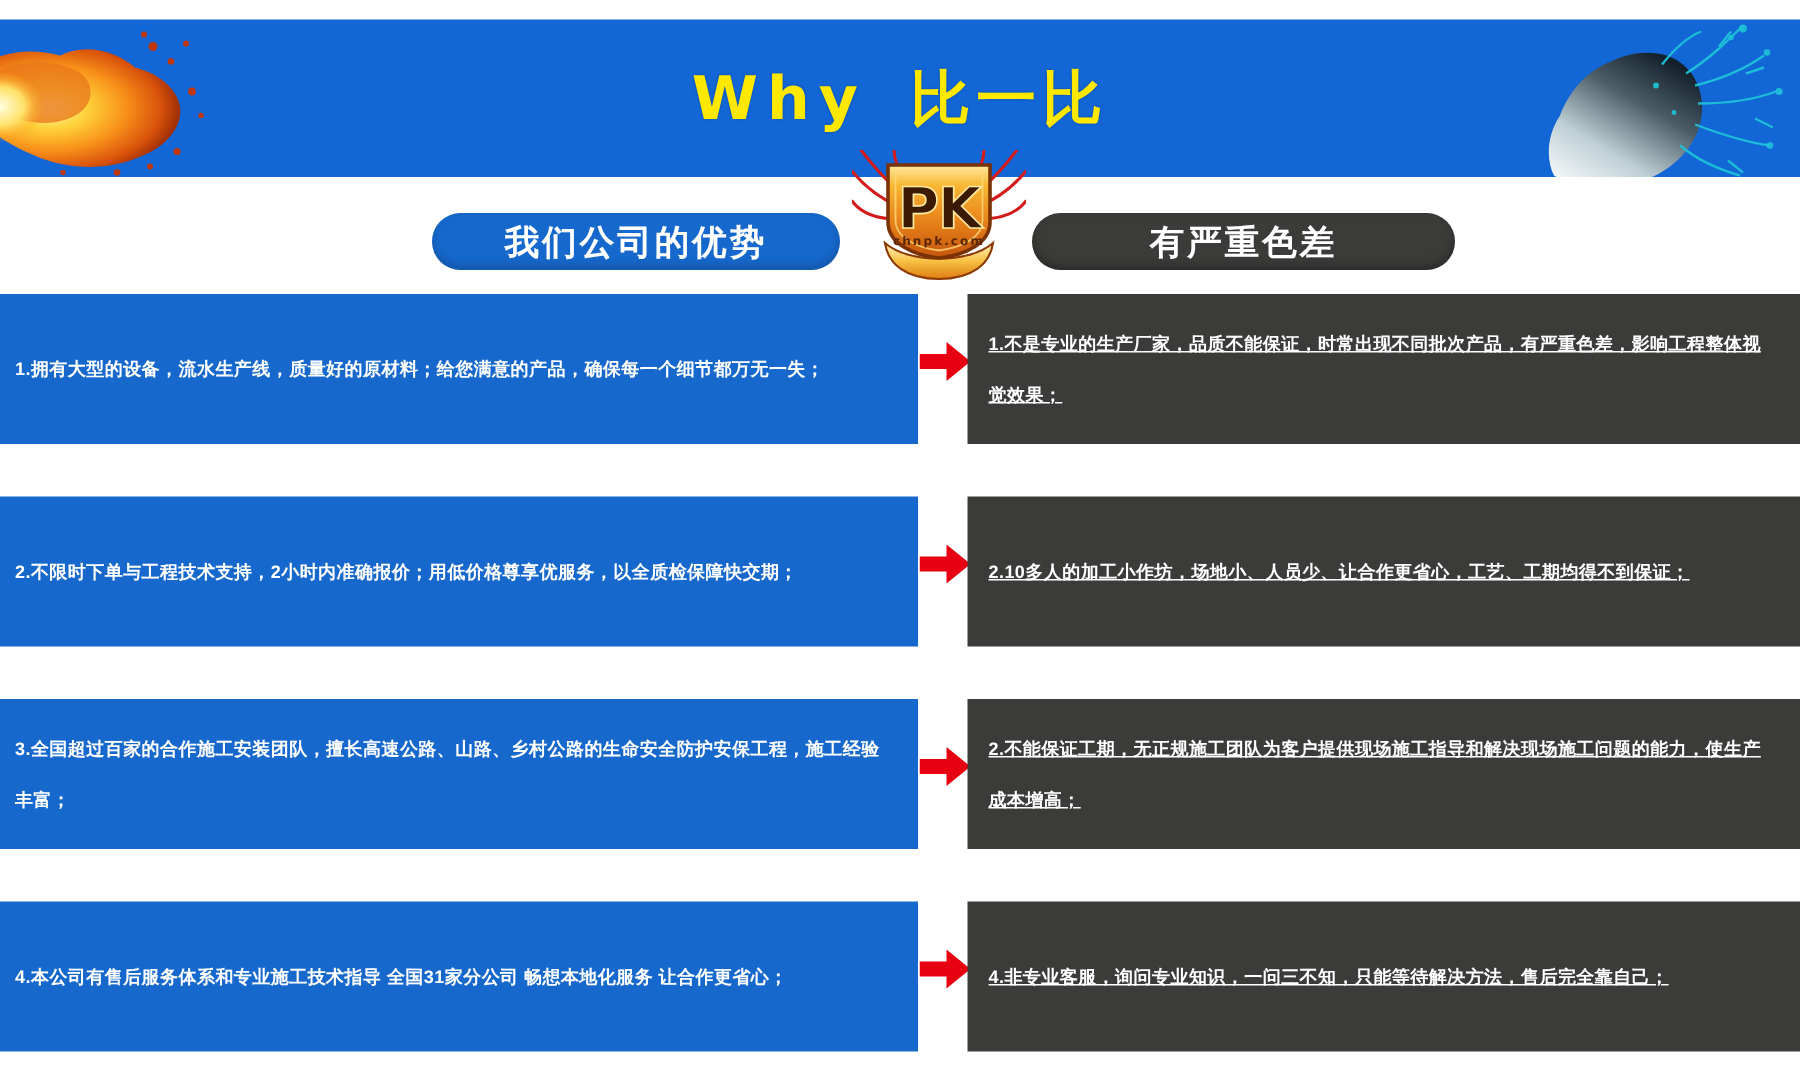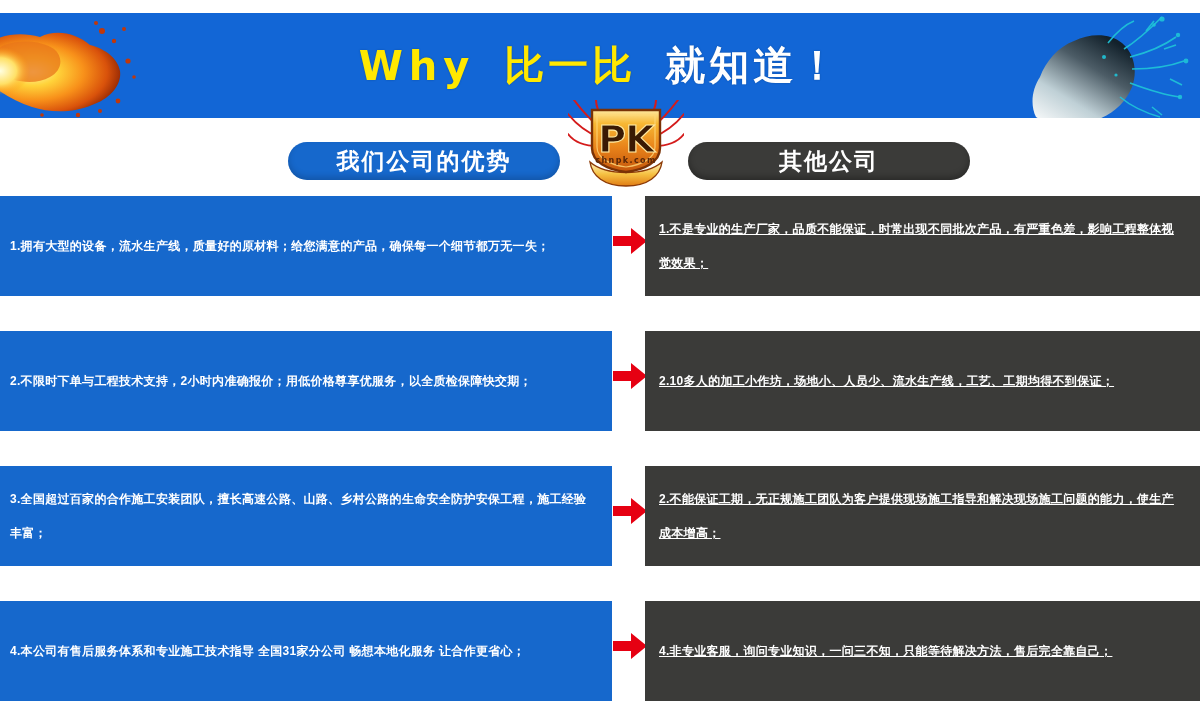--- a/index.html
+++ b/index.html
@@ -225,30 +225,29 @@
           <circle cx="168" cy="84" r="2.2"></circle>
         <circle cx="142" cy="12" r="1.8"></circle>
           <circle cx="92" cy="44" r="2"></circle>
         <circle cx="104" cy="62" r="1.6"></circle>
       </g>
     </svg>
 
     <div class="header-title">
       <span class="t-yellow t-en">Why</span>
         <span class="t-yellow">比一比</span>
-        <span class="t-white">就知道！</span>
     </div>
   </div>
 
   <div class="pill pill-left">
     <span>我们公司的优势</span>
   </div>
 
   <div class="pill pill-right">
-    <span>其他公司</span>
+    <span>有严重色差</span>
   </div>
 
   <svg class="pk-logo" viewBox="0 0 116 88">
     <defs>
       <linearGradient id="goldG" x1="0%" y1="0%" x2="0%" y2="100%">
         <stop offset="0%" stop-color="#FFE9A0"></stop>
         <stop offset="22%" stop-color="#F7B733"></stop>
         <stop offset="60%" stop-color="#E8831A"></stop>
         <stop offset="100%" stop-color="#C4560C"></stop>
       </linearGradient>
@@ -294,21 +293,21 @@
     </div>
 
     <div class="row row-1">
       <div class="panel panel-left">
         <p>2.不限时下单与工程技术支持，2小时内准确报价；用低价格尊享优服务，以全质检保障快交期；</p>
       </div>
       <svg class="arrow" viewBox="0 0 34 30">
         <path d="M0 10 L18 10 L18 2 L34 15 L18 28 L18 20 L0 20 Z" fill="#E60012"></path>
       </svg>
       <div class="panel panel-right">
-        <p>2.10多人的加工小作坊，场地小、人员少、流水生产线，工艺、工期均得不到保证；</p>
+        <p>2.10多人的加工小作坊，场地小、人员少、让合作更省心，工艺、工期均得不到保证；</p>
       </div>
     </div>
 
     <div class="row row-2">
       <div class="panel panel-left">
         <p>3.全国超过百家的合作施工安装团队，擅长高速公路、山路、乡村公路的生命安全防护安保工程，施工经验丰富；</p>
       </div>
       <svg class="arrow" viewBox="0 0 34 30">
         <path d="M0 10 L18 10 L18 2 L34 15 L18 28 L18 20 L0 20 Z" fill="#E60012"></path>
       </svg>

